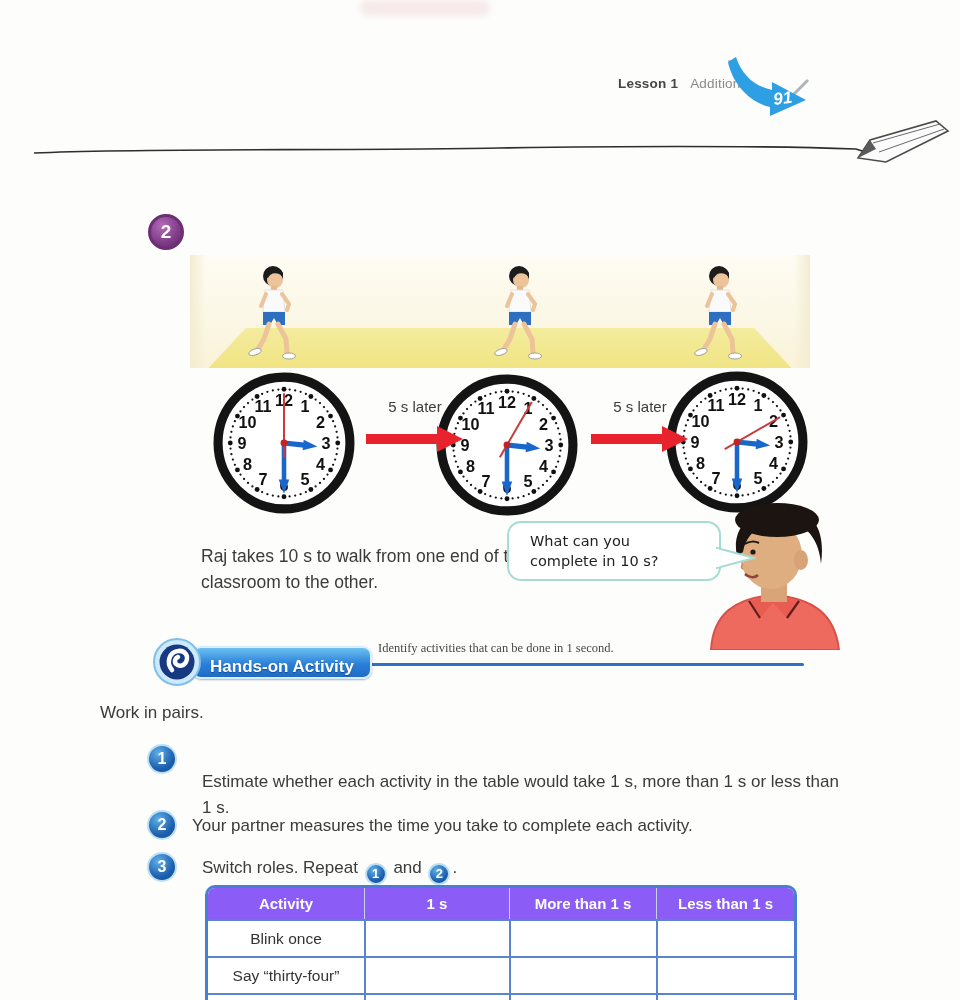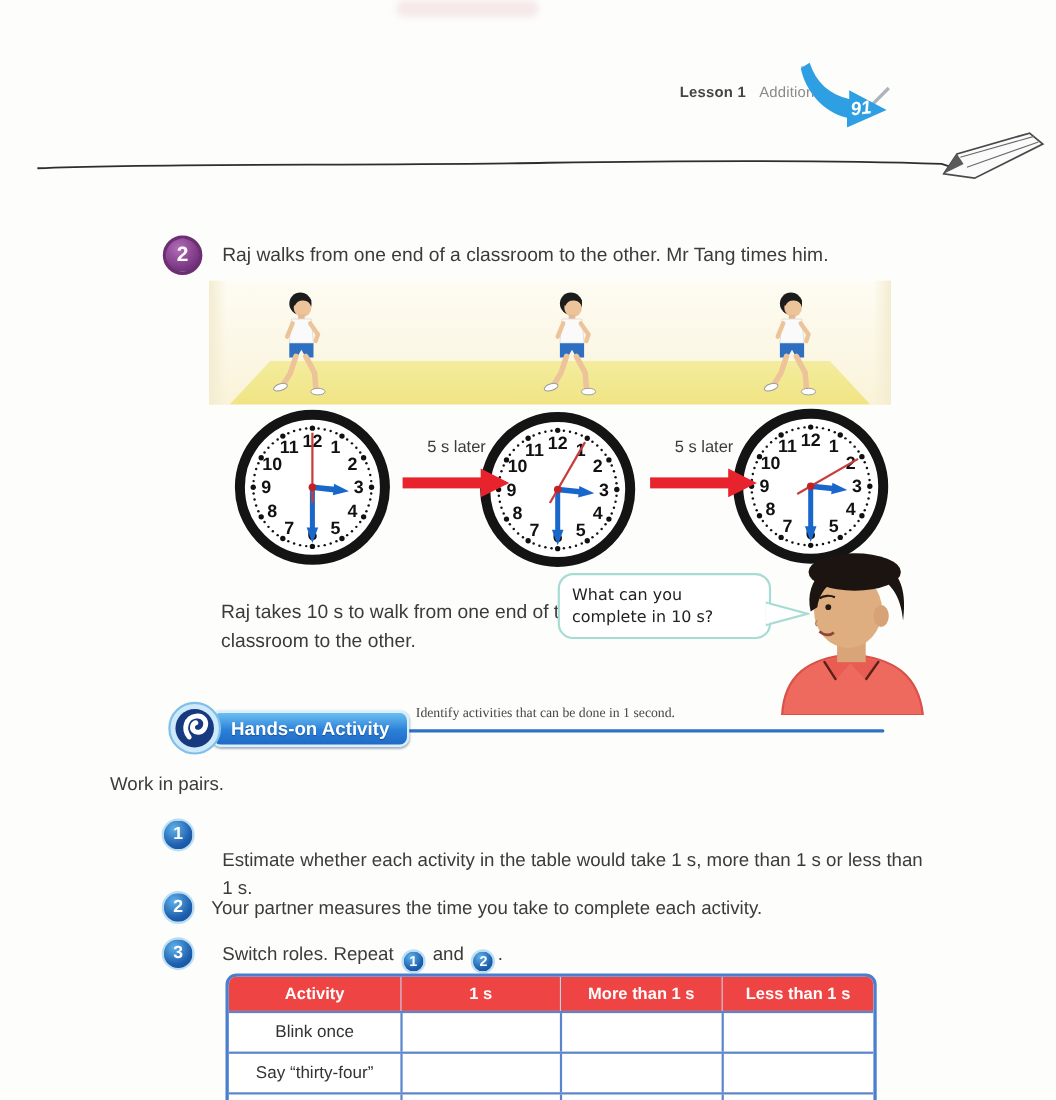--- a/index.html
+++ b/index.html
@@ -42,52 +42,52 @@
   .clock{width:142px;height:142px;}
   .red-arrow{width:98px;height:26px;}
   .red-arrow .shaft{position:absolute;left:0;top:8px;width:72px;height:10px;background:#e8232d;}
   .red-arrow .head{position:absolute;left:71px;top:0;width:0;height:0;
     border-left:26px solid #e8232d;border-top:13px solid transparent;border-bottom:13px solid transparent;}
   .arrow-label{width:100px;text-align:center;font-size:15px;color:#3c3c3c;}
 
   
   .conclusion{left:201px;top:543px;width:330px;font-size:17.5px;color:#3b3b3b;line-height:26px;}
   .bubble{left:507px;top:521px;width:168px;border:2px solid #a7dcd4;border-radius:14px;background:#fff;
-    padding:8px 11px;font-family:"DejaVu Sans",sans-serif;font-size:14.5px;color:#222;line-height:20px;z-index:3;}
+    padding:8px 21px;font-family:"DejaVu Sans",sans-serif;font-size:14.5px;color:#222;line-height:20px;z-index:3;}
   .bubble .tail{position:absolute;right:-37px;top:22px;width:40px;height:26px;}
   .student-photo{left:673px;top:500px;width:200px;height:150px;z-index:2;}
 
   
   .banner-rule{left:370px;top:663px;width:434px;height:3px;background:#2b72c8;border-radius:2px;}
   .objective{left:378px;top:641px;font-size:12.5px;color:#474747;font-family:Liberation Serif, serif;}
   .banner-pill{left:192px;top:646px;width:180px;height:33px;border-radius:9px;
     background:linear-gradient(#6cc0f2,#2a80d8 55%,#1f6ac4);
     border:2px solid #d9efff;box-sizing:border-box;box-shadow:0 1px 2px rgba(0,40,90,.35);
-    display:flex;align-items:center;justify-content:center;z-index:2;}
+    display:flex;align-items:flex-end;justify-content:center;z-index:2;}
   .banner-pill span{color:#fff;font-weight:bold;font-size:17px;text-shadow:0 1px 1px rgba(10,40,90,.5);}
   .banner-icon{left:152px;top:637px;width:50px;height:50px;z-index:3;}
 
   .work-pairs{left:100px;top:703px;font-size:17px;color:#3b3b3b;}
 
   
   .step-badge{width:30px;height:30px;border-radius:50%;
     background:radial-gradient(circle at 36% 28%, #5fb0e8, #1d5fae 62%, #164a8c);
     border:2.5px solid #badff5;box-sizing:border-box;color:#fff;font-weight:bold;font-size:16px;
     display:flex;align-items:center;justify-content:center;}
   .step-text{font-size:17px;color:#3b3b3b;line-height:26px;}
   .mini-badge{display:inline-flex;width:22px;height:22px;border-radius:50%;
     background:radial-gradient(circle at 36% 28%, #5fb0e8, #1d5fae 62%, #164a8c);
     border:2px solid #badff5;box-sizing:border-box;color:#fff;font-weight:bold;font-size:13px;
     align-items:center;justify-content:center;vertical-align:-5px;margin:0 2px;}
 
   
   .activity-table{left:205px;top:885px;width:586px;border:3px solid #4a7fd0;border-radius:10px 10px 0 0;
     overflow:hidden;background:#fff;box-sizing:content-box;}
   .t-row{display:grid;grid-template-columns:156px 145px 147px 138px;}
-  .t-head{background:#ef4444;height:31px;}
+  .t-head{background:#8b5cf6;height:31px;}
   .t-head .t-cell{color:#fff;font-weight:bold;font-size:15px;border-left:1.5px solid #c7d2ee;}
   .t-head .t-cell:first-child{border-left:none;}
   .t-body{height:35px;border-top:2px solid #5a84cc;}
   .t-body .t-cell{border-left:2px solid #5a84cc;font-size:15.5px;color:#333;}
   .t-body .t-cell:first-child{border-left:none;}
   .t-cell{display:flex;align-items:center;justify-content:center;}
 </style>
 </head>
 <body>
 
@@ -109,21 +109,20 @@
     <path d="M6,21 C120,16 300,19 470,16 C600,14 740,14 828,17 L856,26" stroke="#2e2e2e" stroke-width="1.7" fill="none"></path>
   </svg>
   <svg class="abs pencil" viewBox="0 0 110 52">
     <polygon points="16,42 28,24 94,5 106,15 44,46" fill="#fbfbfb" stroke="#4a4a4a" stroke-width="1.6"></polygon>
     <polygon points="16,42 28,24 34,33" fill="#5a5a5a"></polygon>
     <line x1="31" y1="27" x2="98" y2="8" stroke="#6a6a6a" stroke-width="1"></line>
     <line x1="37" y1="36" x2="102" y2="13" stroke="#6a6a6a" stroke-width="1"></line>
   </svg>
 
   <div class="abs q-badge">2</div>
-  <div class="abs q-text">Raj walks from one end of a classroom to the other. Mr Tang times him.</div>
 
   <div class="abs classroom">
     <div class="wall-l"></div>
     <div class="wall-r"></div>
     <div class="floor"></div>
     <svg class="walker" style="left:52px;top:8px;">
         <use href="#walkboy"></use>
       </svg>
     <svg class="walker" style="left:298px;top:8px;">
         <use href="#walkboy"></use>

